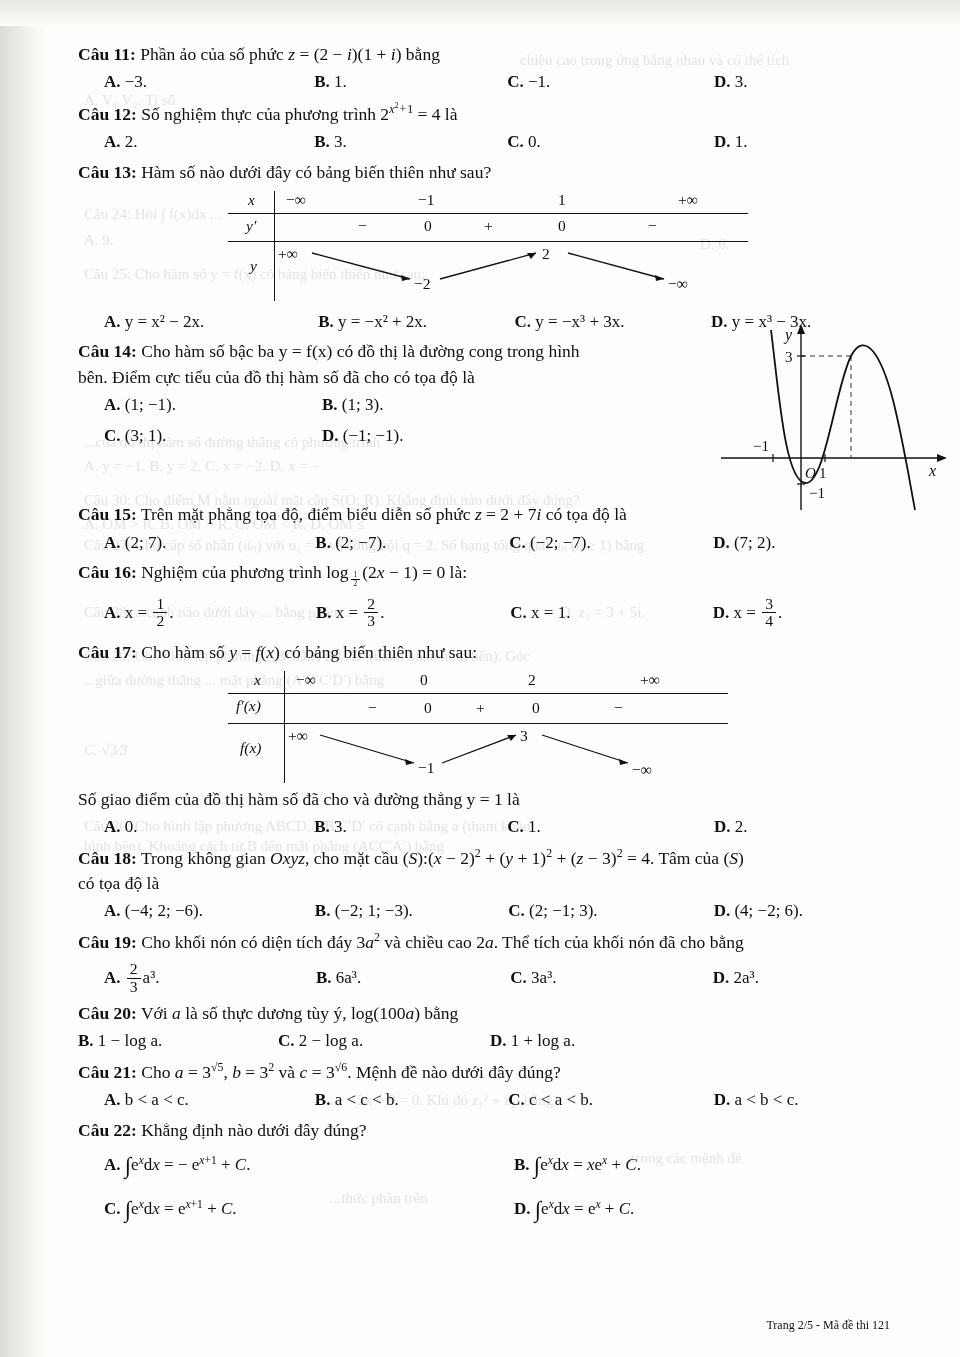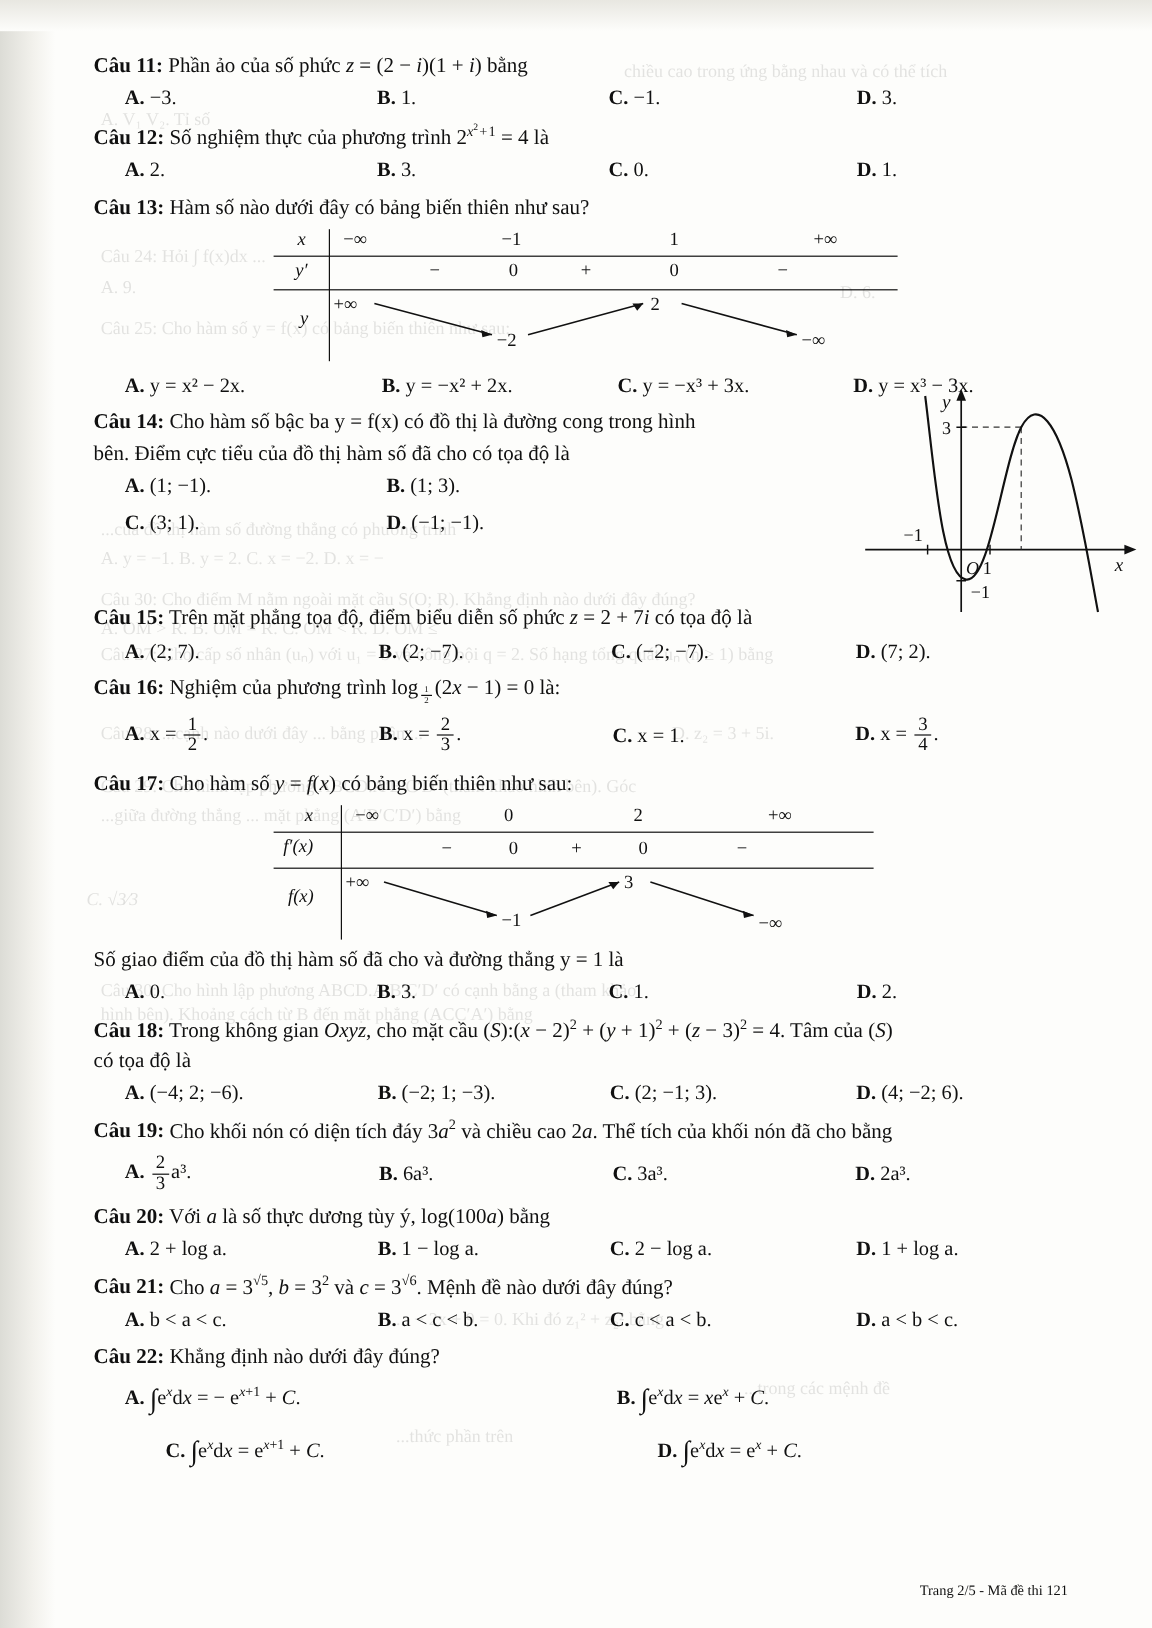--- a/index.html
+++ b/index.html
@@ -141,21 +141,21 @@
   <div class="ghost" style="left:84px; top:266px;">Câu 25: Cho hàm số y = f(x) có bảng biến thiên như sau:</div>
   <div class="ghost" style="left:84px; top:434px;">...của đồ thị hàm số đường thẳng có phương trình</div>
   <div class="ghost" style="left:84px; top:458px;">A. y = −1.            B. y = 2.            C. x = −2.            D. x = −</div>
   <div class="ghost" style="left:84px; top:492px;">Câu 30: Cho điểm M nằm ngoài mặt cầu S(O; R). Khẳng định nào dưới đây đúng?</div>
   <div class="ghost" style="left:84px; top:516px;">A. OM &gt; R.          B. OM = R.          C. OM &lt; R.          D. OM ≤</div>
   <div class="ghost" style="left:84px; top:534px;">Câu 27: Cho cấp số nhân (uₙ) với u₁ = 3 và công bội q = 2. Số hạng tổng quát uₙ (n ≥ 1) bằng</div>
   <div class="ghost" style="left:84px; top:604px;">Câu 28: ...cạnh nào dưới đây ... bằng phân ...</div>
   <div class="ghost" style="left:560px; top:604px;">D. z₂ = 3 + 5i.</div>
   <div class="ghost" style="left:84px; top:648px;">Câu 29: Cho hình lập phương ABCD.A′B′C′D′ (tham khảo hình bên). Góc</div>
   <div class="ghost" style="left:84px; top:672px;">...giữa đường thẳng ... mặt phẳng (A′B′C′D′) bằng</div>
-  <div class="ghost" style="left:72px; top:742px;font-style:italic;">C. √3⁄3</div>
+  <div class="ghost" style="left:84px; top:742px;font-style:italic;">C. √3⁄3</div>
   <div class="ghost" style="left:84px; top:818px;">Câu 30: Cho hình lập phương ABCD.A′B′C′D′ có cạnh bằng a (tham khảo</div>
   <div class="ghost" style="left:84px; top:838px;">hình bên). Khoảng cách từ B đến mặt phẳng (ACC′A′) bằng</div>
   <div class="ghost" style="left:330px; top:1092px;">... − 2x + 9 = 0. Khi đó z₁² + z₂² bằng</div>
   <div class="ghost" style="left:620px; top:1150px;">...trong các mệnh đề</div>
   <div class="ghost" style="left:330px; top:1190px;">...thức phần trên</div>
 
   <div class="content">
 
     <div class="q">
       <span class="label">Câu 11:</span>
@@ -347,21 +347,20 @@
       <div class="ob"><span class="opt-l">B.</span> <span>6a³.</span></div>
       <div class="oc"><span class="opt-l">C.</span> <span>3a³.</span></div>
       <div class="od" style="padding-left:8px;"><span class="opt-l">D.</span> <span>2a³.</span></div>
     </div>
 
     <div class="q" style="margin-top:6px;">
       <span class="label">Câu 20:</span>
       <span> Với <span class="math">a</span> là số thực dương tùy ý, log(100<span class="math">a</span>) bằng</span>
     </div>
     <div class="opts">
-      <div class="oa"><span class="opt-l">A.</span> <span>2 + log a.</span></div>
       <div class="ob"><span class="opt-l">B.</span> <span>1 − log a.</span></div>
       <div class="oc"><span class="opt-l">C.</span> <span>2 − log a.</span></div>
       <div class="od" style="padding-left:12px;"><span class="opt-l">D.</span> <span>1 + log a.</span></div>
     </div>
 
     <div class="q">
       <span class="label">Câu 21:</span>
       <span> Cho <span class="math">a</span> = 3<sup>√5</sup>, <span class="math">b</span> = 3<sup>2</sup> và <span class="math">c</span> = 3<sup>√6</sup>. Mệnh đề nào dưới đây đúng?</span>
     </div>
     <div class="opts">
@@ -379,21 +378,21 @@
       <div class="opts">
         <div style="width:410px; padding-left:26px;">
           <span class="opt-l">A.</span>
           <span style="font-size:1.35em; vertical-align:-0.12em;">∫</span><span class="up">e</span><sup><span class="math">x</span></sup><span class="up">d</span><span class="math">x</span> = − <span class="up">e</span><sup><span class="math">x</span>+1</sup> + <span class="math">C</span>.
         </div>
         <div style="width:330px;">
           <span class="opt-l">B.</span>
           <span style="font-size:1.35em; vertical-align:-0.12em;">∫</span><span class="up">e</span><sup><span class="math">x</span></sup><span class="up">d</span><span class="math">x</span> = <span class="math">x</span><span class="up">e</span><sup><span class="math">x</span></sup> + <span class="math">C</span>.
         </div>
       </div>
-      <div class="opts" style="margin-top:10px;justify-content:flex-end;">
+      <div class="opts" style="margin-top:10px;">
         <div style="width:410px; padding-left:26px;">
           <span class="opt-l">C.</span>
           <span style="font-size:1.35em; vertical-align:-0.12em;">∫</span><span class="up">e</span><sup><span class="math">x</span></sup><span class="up">d</span><span class="math">x</span> = <span class="up">e</span><sup><span class="math">x</span>+1</sup> + <span class="math">C</span>.
         </div>
         <div style="width:330px;">
           <span class="opt-l">D.</span>
           <span style="font-size:1.35em; vertical-align:-0.12em;">∫</span><span class="up">e</span><sup><span class="math">x</span></sup><span class="up">d</span><span class="math">x</span> = <span class="up">e</span><sup><span class="math">x</span></sup> + <span class="math">C</span>.
         </div>
       </div>
     </div>

